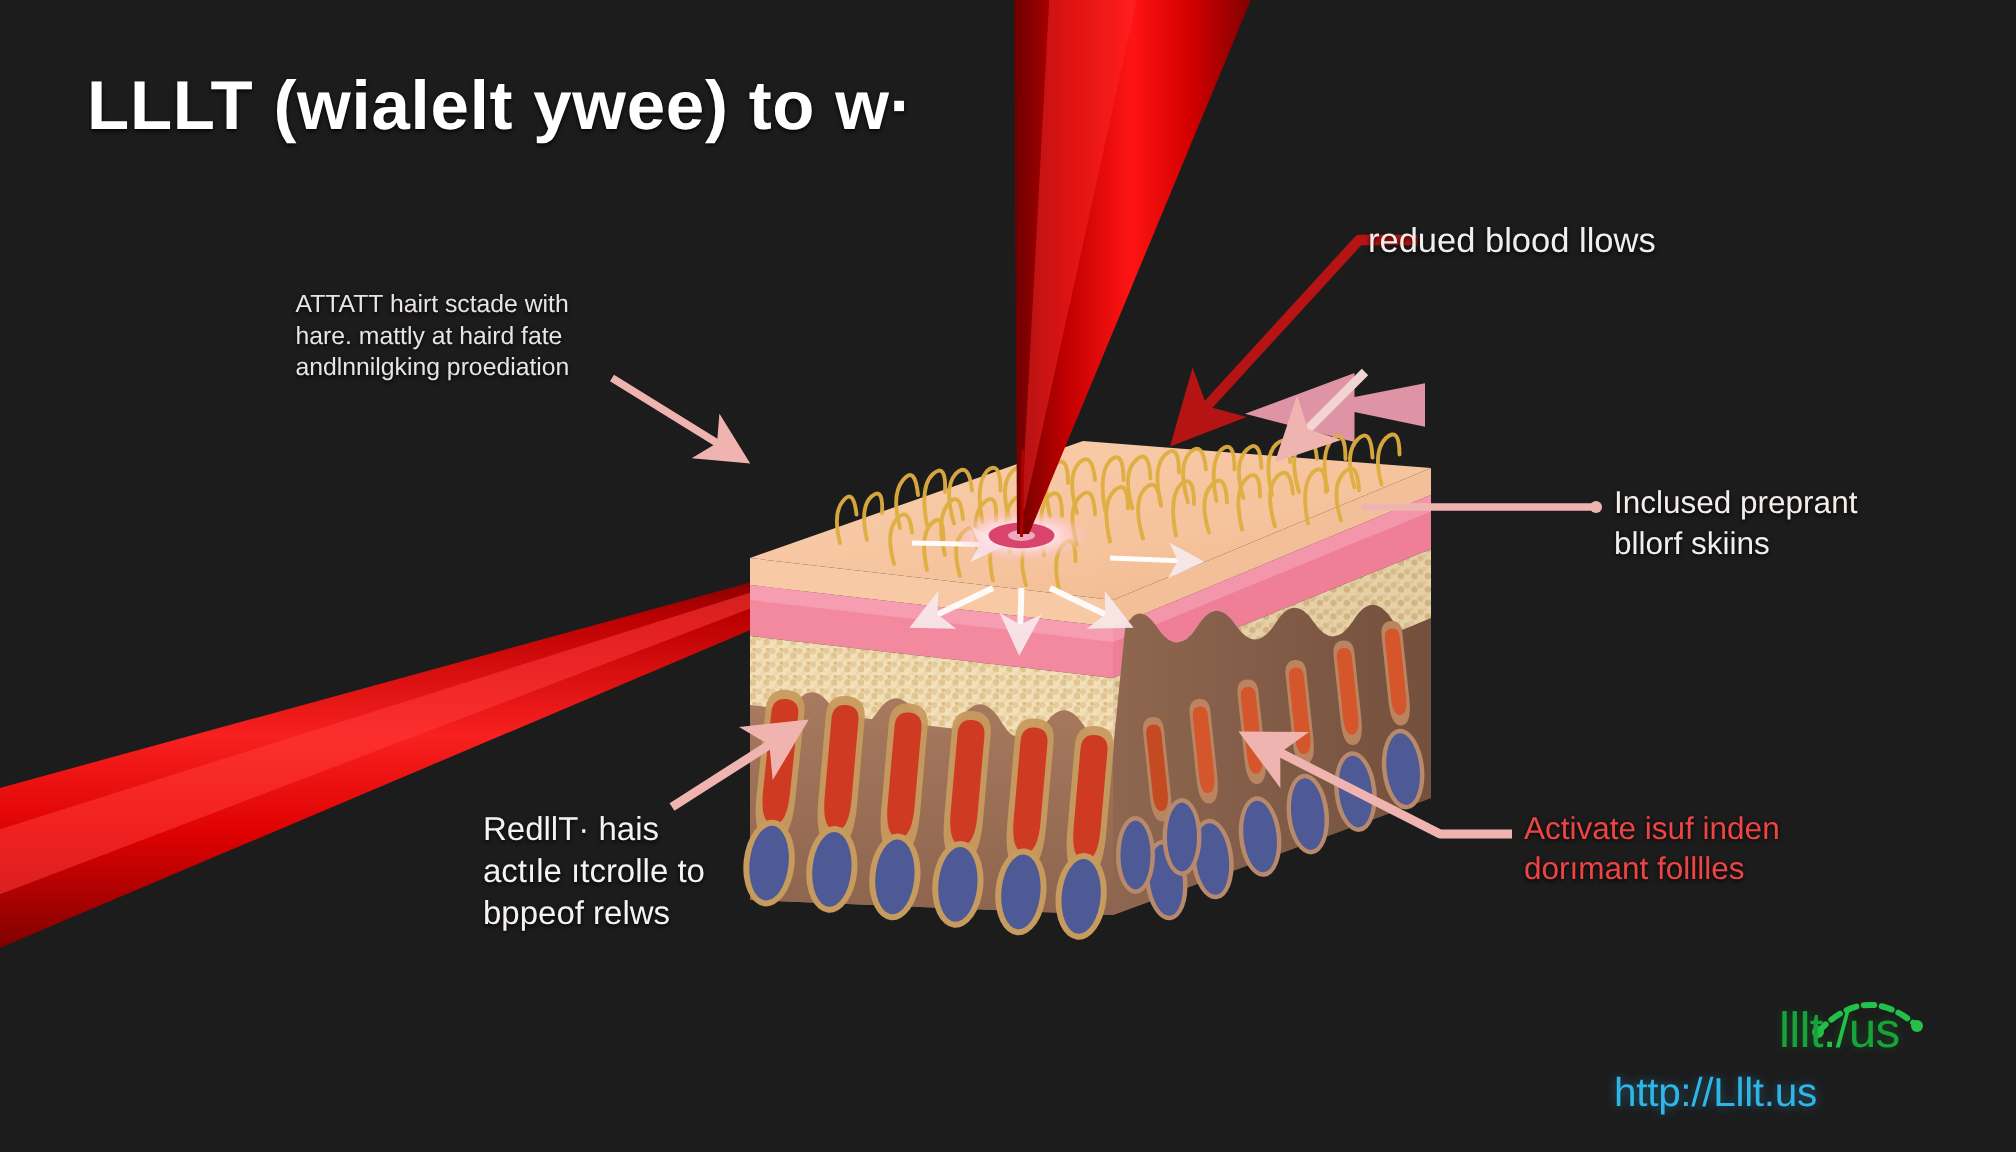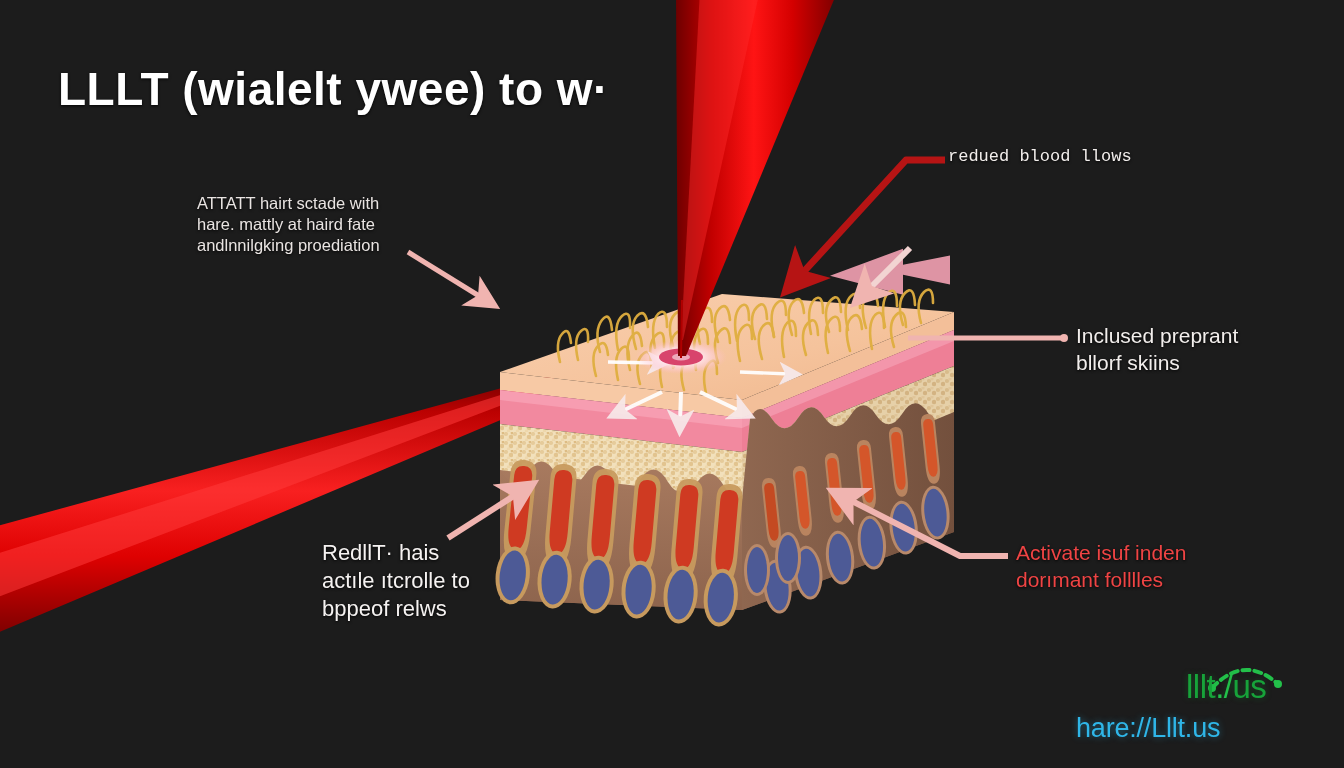--- a/index.html
+++ b/index.html
@@ -14,27 +14,27 @@
     background:#1c1c1c;
     overflow:hidden;
   }
   #art{position:absolute;left:0;top:0;width:1344px;height:768px;}
 
   
   .txt{position:absolute;color:#f3f1f0;line-height:1.28;
        text-shadow:0 1px 3px rgba(0,0,0,.9);white-space:pre-line;}
 
   #title{
-    left:58px;top:60px;
+    left:58px;top:41px;
     font-size:46px;font-weight:700;letter-spacing:.5px;
     color:#ffffff;
   }
 
   #lbl-top-left{left:197px;top:193px;font-size:16.5px;color:#e9e4e2;}
-  #lbl-blood   {left:948px;top:146px;font-size:17px;color:#f2eeec;font-family:Liberation Mono, monospace;}
+  #lbl-blood   {left:912px;top:146px;font-size:23px;color:#f2eeec;}
   #lbl-skin    {left:1076px;top:323px;font-size:21px;color:#f2eeec;}
   #lbl-red     {left:322px;top:539px;font-size:22px;color:#f5f2f1;}
   #lbl-dormant {left:1016px;top:540px;font-size:21px;color:#ef4444;}
 
   
   #brand{
     position:absolute;left:1186px;top:668px;
     font-size:33px;font-weight:400;color:#17a33a;
     letter-spacing:-0.5px;
     text-shadow:0 0 6px rgba(20,160,50,.35);
@@ -356,15 +356,15 @@
 
   <div class="txt" id="lbl-red">RedllT· hais
 actıle ıtcrolle to
 bppeof relws</div>
 
   <div class="txt" id="lbl-dormant">Activate isuf inden
 dorımant folllles</div>
 
   <div id="brand"><span>lllt</span><span class="slash">./</span><span>us</span></div>
 
-  <div id="url">hare://Lllt.us</div>
+  <div id="url">http://Lllt.us</div>
 
 </div>
 
 </body></html>

